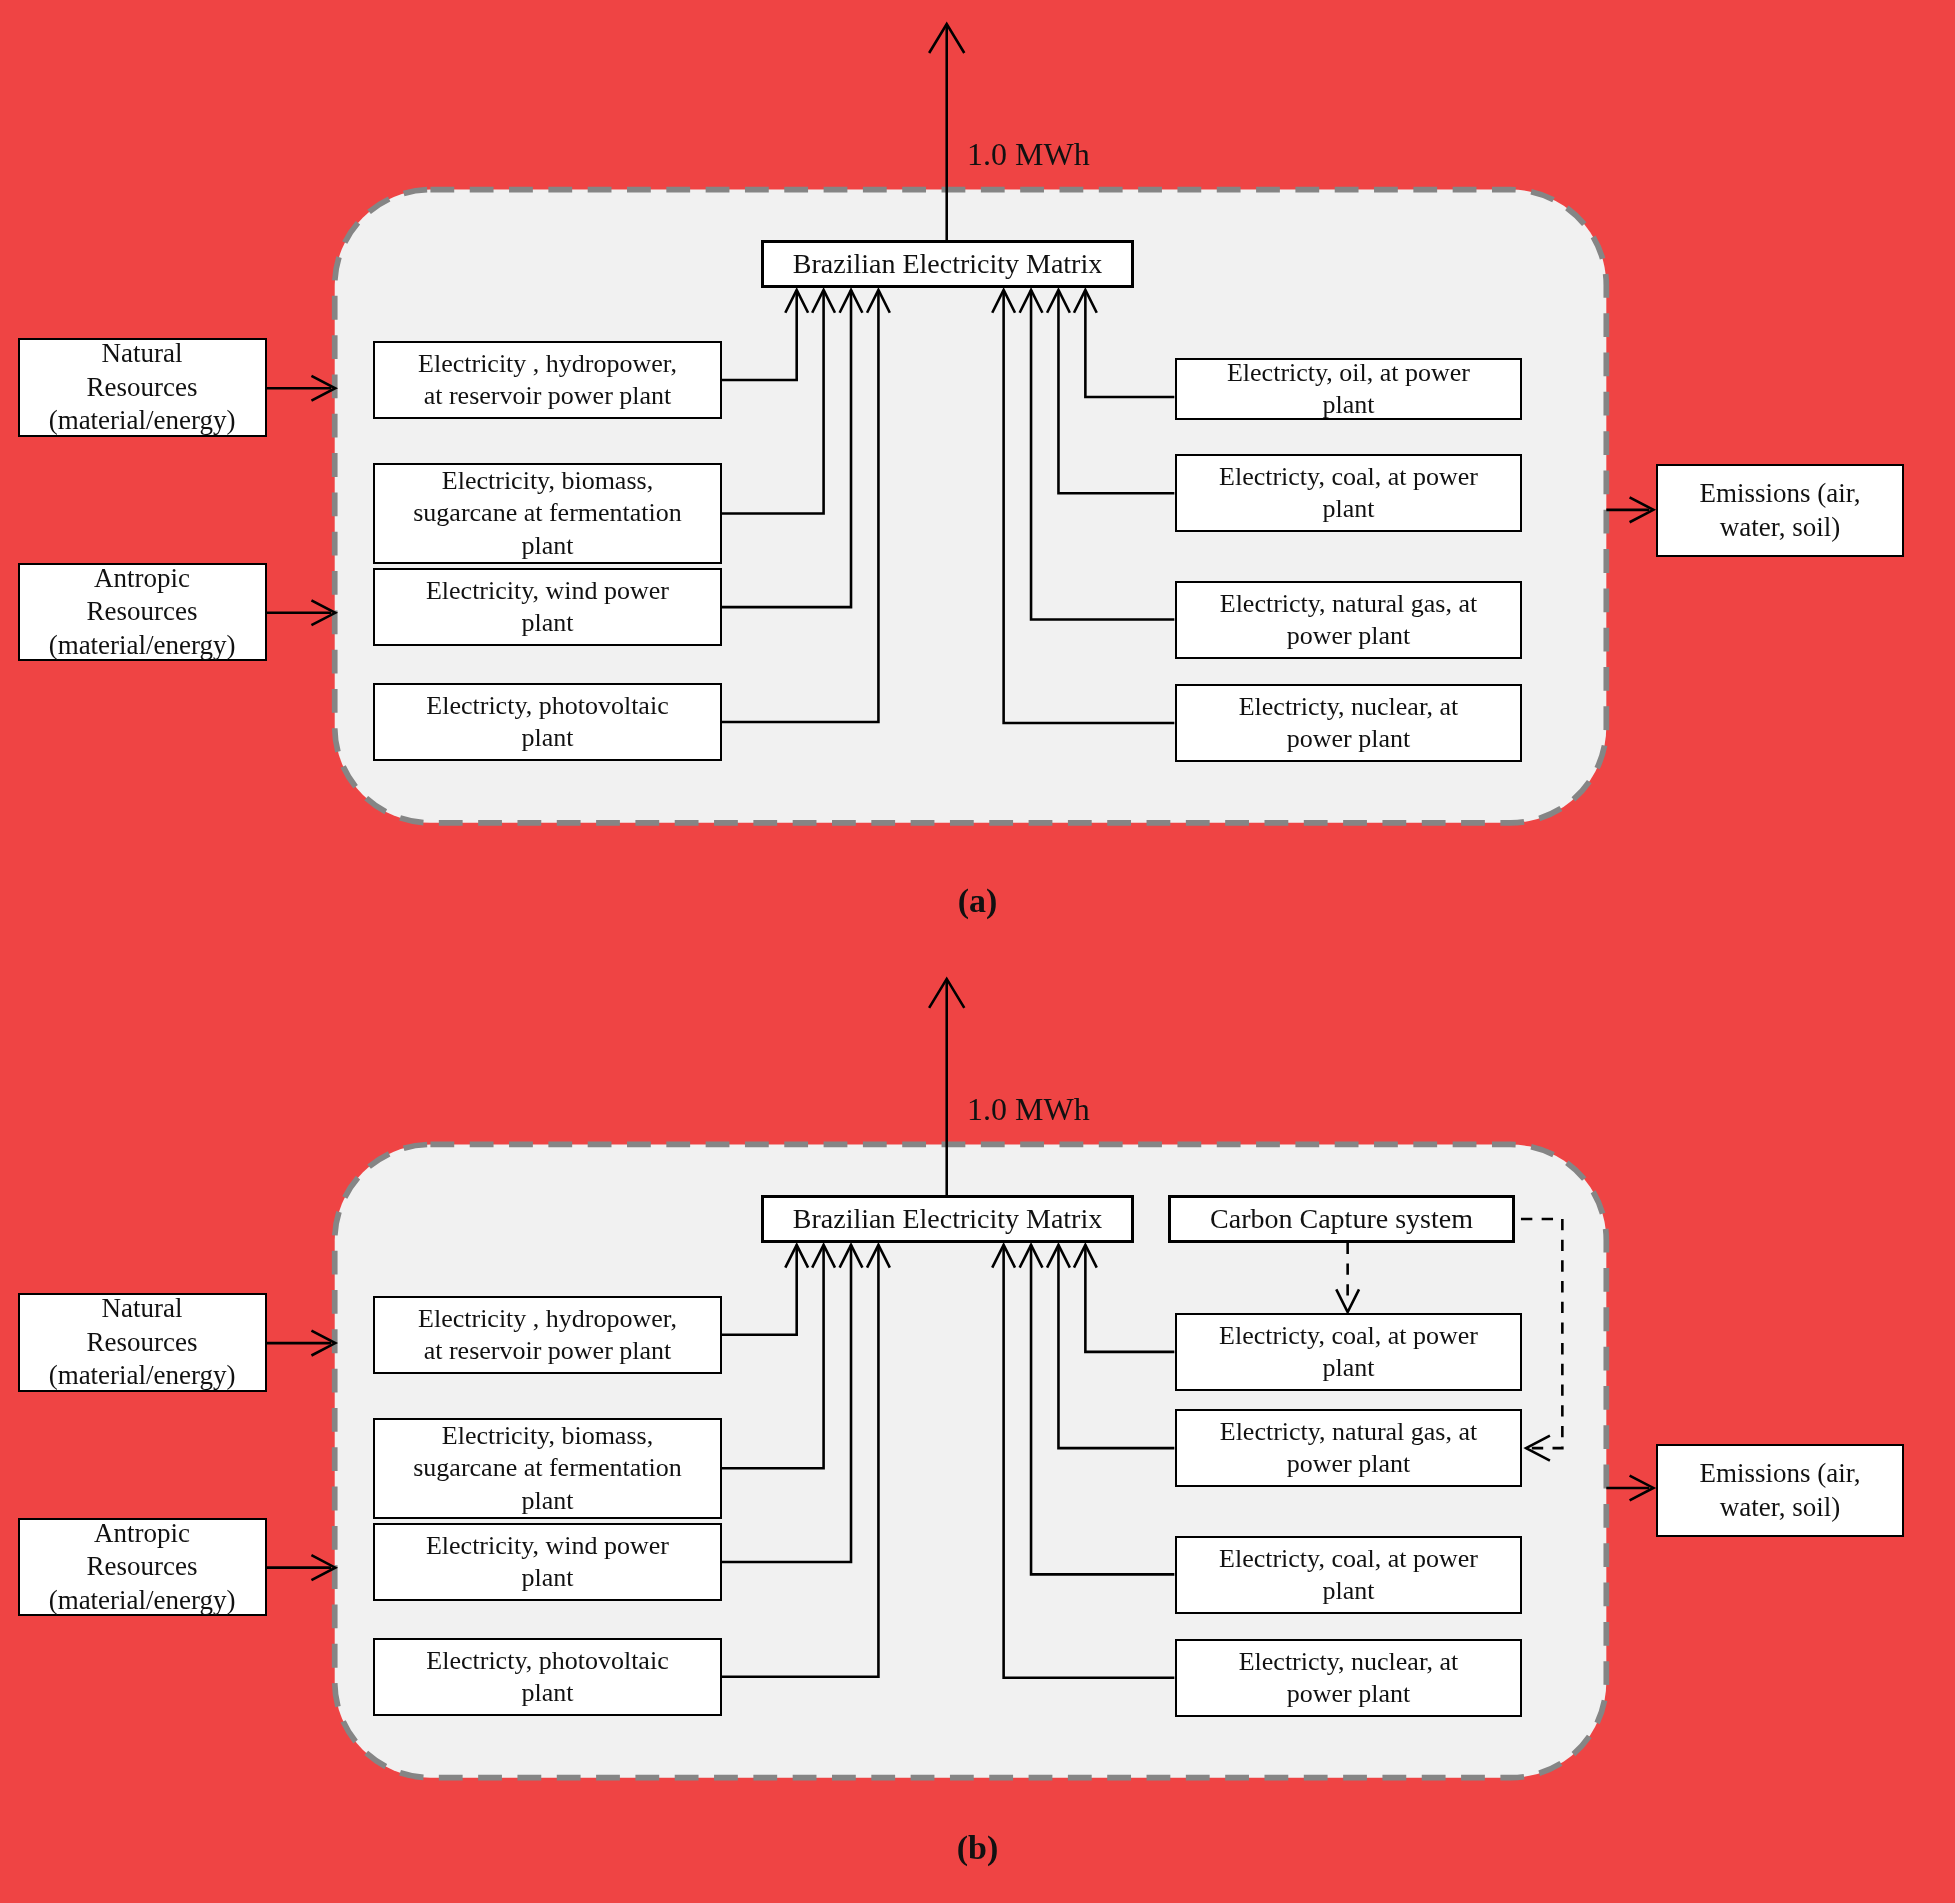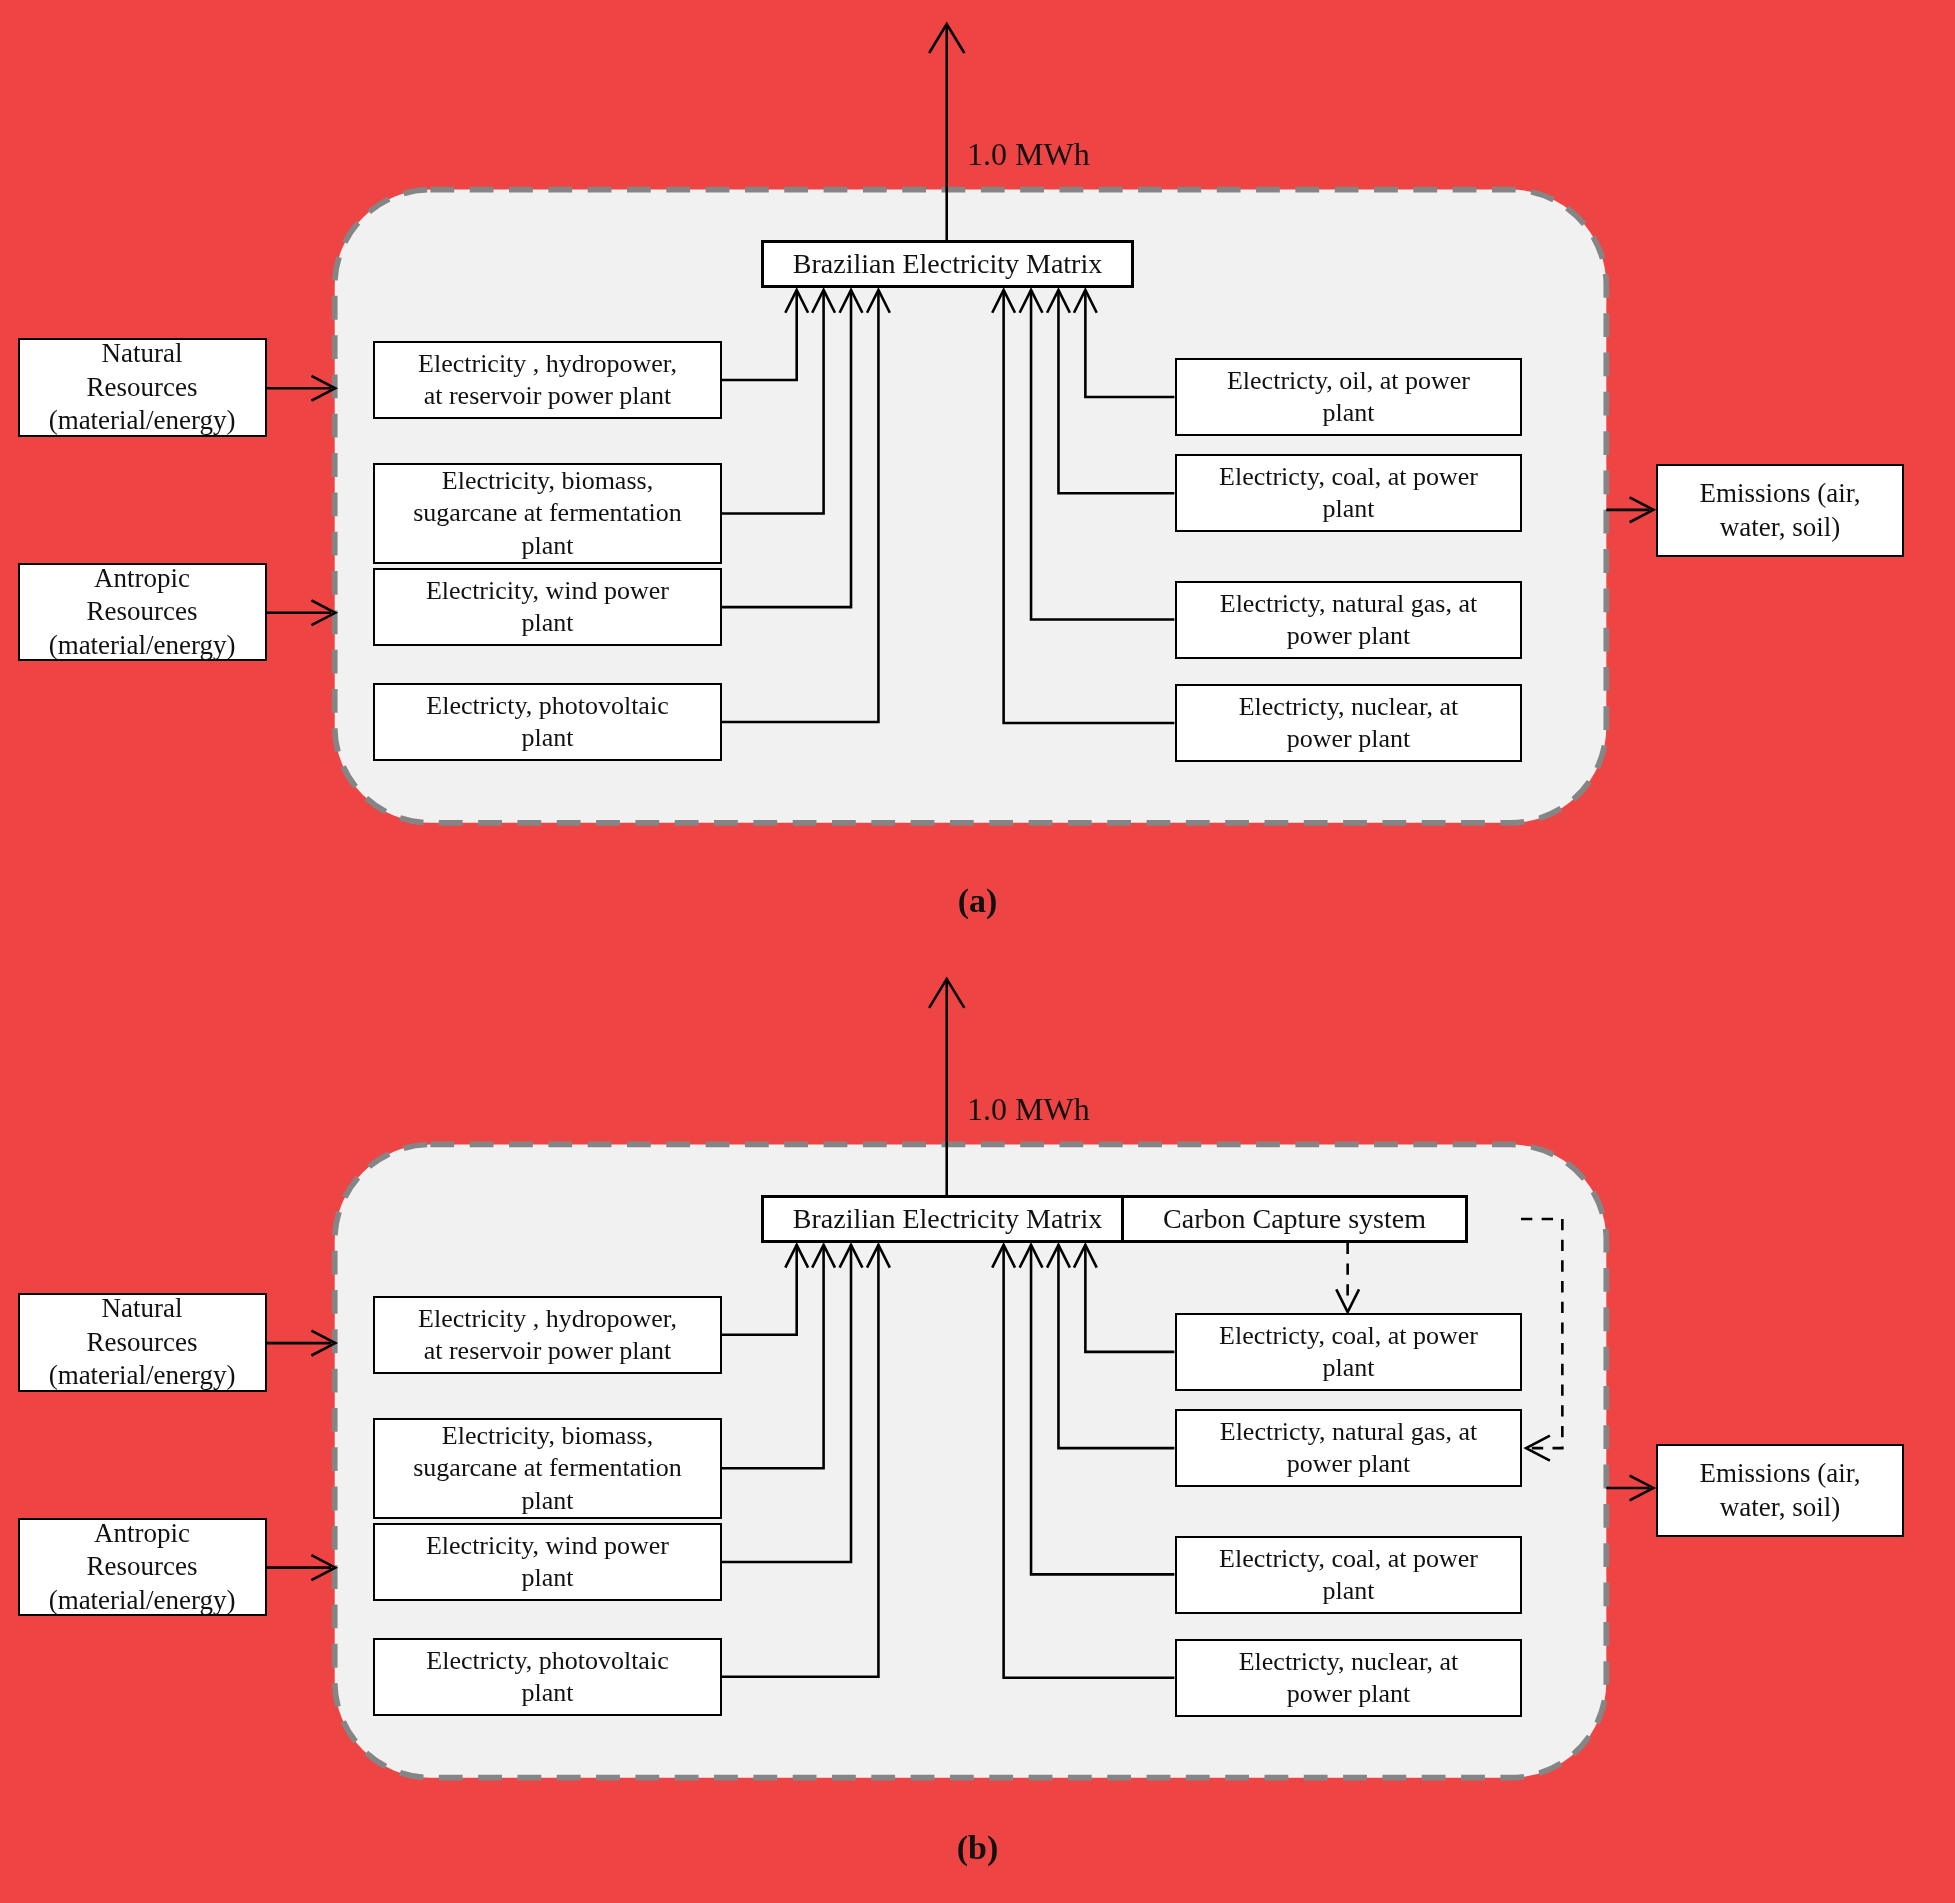--- a/index.html
+++ b/index.html
@@ -94,21 +94,21 @@
     <div class="box" style="left:373px;top:341px;width:349px;height:78px;">Electricity , hydropower,
 at reservoir power plant</div>
     <div class="box" style="left:373px;top:463px;width:349px;height:101px;">Electricity, biomass,
 sugarcane at fermentation
 plant</div>
     <div class="box" style="left:373px;top:568px;width:349px;height:78px;">Electricity, wind power
 plant</div>
     <div class="box" style="left:373px;top:683px;width:349px;height:78px;">Electricty,  photovoltaic
 plant</div>
 
-    <div class="box" style="left:1175px;top:358px;width:347px;height:78px;">Electricty,  oil, at power
+    <div class="box" style="left:1175px;top:358px;width:347px;height:62px;">Electricty,  oil, at power
 plant</div>
     <div class="box" style="left:1175px;top:454px;width:347px;height:78px;">Electricty,  coal, at power
 plant</div>
     <div class="box" style="left:1175px;top:581px;width:347px;height:78px;">Electricty,  natural gas, at
 power plant</div>
     <div class="box" style="left:1175px;top:684px;width:347px;height:78px;">Electricty,  nuclear, at
 power plant</div>
 
     <div class="box outer" style="left:1656px;top:464px;width:248px;height:93px;">Emissions (air,
 water, soil)</div>
@@ -154,21 +154,21 @@
         <path stroke-dasharray="22 18" d="M2605 556 V676"></path>
         <path d="M2583 646 L2605 690 L2627 646"></path>
         <path stroke-dasharray="22 18" d="M2940 510 H3020 V953 H2958"></path>
         <path d="M2996 929 L2950 953 L2996 977"></path>
       </g>
     </svg>
 
     <div class="fu-label" style="left:967px;top:136px;">1.0 MWh</div>
 
     <div class="box hub" style="left:761px;top:240px;width:373px;height:48px;">Brazilian Electricity Matrix</div>
-    <div class="box hub" style="left:1121px;top:240px;width:347px;height:48px;">Carbon Capture system</div>
+    <div class="box hub" style="left:1168px;top:240px;width:347px;height:48px;">Carbon Capture system</div>
 
     <div class="box outer" style="left:17.6px;top:338px;width:249px;height:99px;">Natural
 Resources
 (material/energy)</div>
     <div class="box outer" style="left:17.6px;top:563px;width:249px;height:98px;">Antropic
 Resources
 (material/energy)</div>
 
     <div class="box" style="left:373px;top:341px;width:349px;height:78px;">Electricity , hydropower,
 at reservoir power plant</div>

